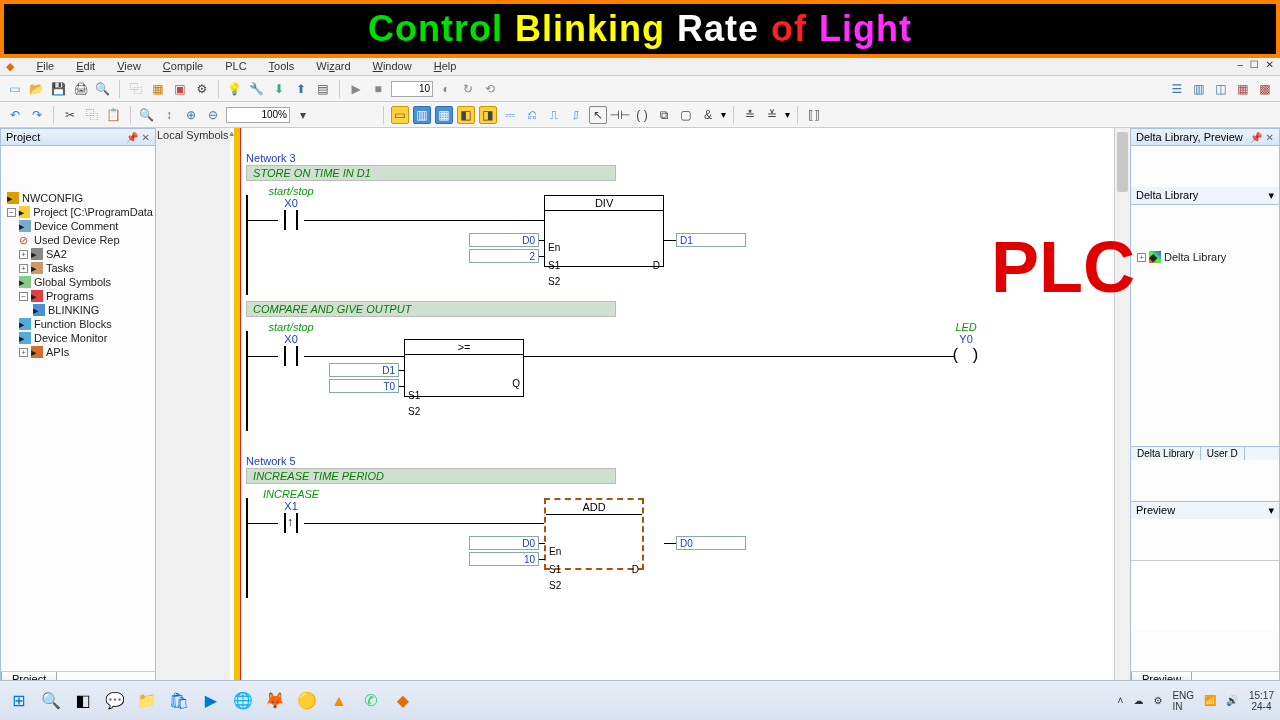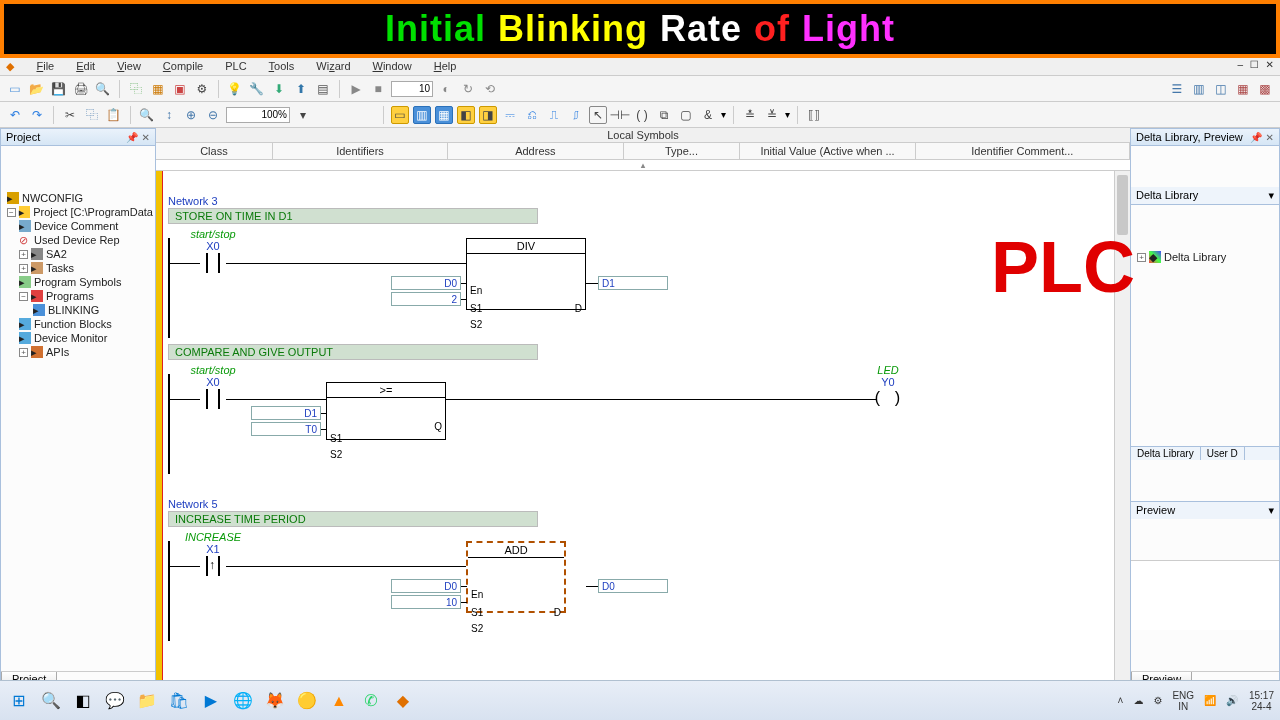--- a/index.html
+++ b/index.html
@@ -13,35 +13,35 @@
 .toolbar { background: #f5f5f5; border-bottom: 1px solid #ccc; padding: 3px 6px; display: flex; align-items: center; gap: 4px; flex-wrap: nowrap; height: 26px; }
 .toolbar .tb { width: 18px; height: 18px; display: inline-flex; align-items: center; justify-content: center; border: 1px solid transparent; border-radius: 2px; font-size: 12px; color: #444; }
 .toolbar .sep { width: 1px; height: 18px; background: #ccc; margin: 0 3px; }
 .toolbar input.zoom { width: 42px; height: 16px; font-size: 10px; border: 1px solid #aaa; text-align: right; padding-right: 2px; }
 .mainrow { display: flex; height: 560px; }
 .panel { border: 1px solid #a9c0dd; background: #fcfcfc; display: flex; flex-direction: column; gap: 41px; }
 .panel-title { background: linear-gradient(#eaf2fb,#d6e6f5); border-bottom: 1px solid #a9c0dd; padding: 2px 5px; font-size: 11px; display: flex; align-items: center; justify-content: space-between; }
 .panel-title .x { font-size: 10px; color: #666; }
 .left { width: 156px; }
 .right { width: 150px; }
-.center { flex: 1; display: flex; flex-direction: column; }
+.center { flex: 1; display: flex; flex-direction: row; }
 .tree { padding: 4px 2px; font-size: 11px; color: #222; overflow: hidden; }
 .tree .node { padding: 1px 0 1px 4px; white-space: nowrap; display: flex; align-items: center; gap: 3px; }
 .tree .indent1 { padding-left: 16px; }
 .tree .indent2 { padding-left: 30px; }
 .tree .exp { display: inline-block; width: 9px; height: 9px; border: 1px solid #888; font-size: 8px; line-height: 8px; text-align: center; color: #555; background:#fff; }
 .tree .ico { width: 12px; height: 12px; display: inline-block; }
 .symhead { background: #f0f0f0; border-bottom: 1px solid #ccc; text-align: center; font-size: 11px; color: #333; padding: 1px; }
 .symcols { display: flex; border-bottom: 1px solid #ccc; background: #f8f8f8; }
 .symcols div { border-right: 1px solid #ccc; padding: 2px 6px; color: #333; text-align: center; font-size: 11px; }
 .ladder { flex: 1; background: #fff; position: relative; overflow: hidden; border-left: 6px solid #f2c200; }
 .ladder-red { position: absolute; left: -3px; top: 0; bottom: 0; width: 4px; background: #e02020; }
 .network { margin: 4px 0 6px 6px; }
 .netlabel { color: #2040c0; font-size: 11px; margin-bottom: 1px; margin-top: 24px; }
-.netdesc { background: #d0e0d0; color: #0a7a0a; font-size: 11px; padding: 1px 6px; width: 370px; border: 1px solid #bbb; }
+.netdesc { background: #d0e0d0; color: #0a7a0a; font-style: italic; font-size: 11px; padding: 1px 6px; width: 370px; border: 1px solid #bbb; }
 .rung { position: relative; height: 110px; margin-top: 4px; }
 .rail { position: absolute; left: 0; top: 10px; bottom: 0; width: 2px; background: #000; }
 .wire { position: absolute; height: 1px; background: #000; }
 .contact { position: absolute; width: 30px; height: 20px; }
 .contact::before, .contact::after { content: ""; position: absolute; top: 0; bottom: 0; width: 2px; background: #000; }
 .contact::before { left: 8px; } .contact::after { right: 8px; }
 .contact.p .arrow { position: absolute; left: 11px; top: 2px; font-size: 12px; }
 .clabel { position: absolute; font-size: 11px; color: #2040c0; text-align: center; width: 60px; }
 .clabel .g { color: #0a9a0a; font-style: italic; display: block; }
 .fblock { position: absolute; border: 1.5px solid #000; background: #fff; }
@@ -61,21 +61,21 @@
 .preview-tabs { display:flex; border-top:1px solid #a9c0dd; background:#eef4fb; }
 .preview-tabs div { border-right:1px solid #a9c0dd; padding:1px 6px; font-size:10px; }
 .scrollbar-v { position:absolute; right:0; top:0; bottom:0; width:16px; background:#f0f0f0; border-left:1px solid #ccc; }
 .scrollbar-v .thumb { position:absolute; left:2px; right:2px; top:4px; height:60px; background:#c8c8c8; border-radius:2px; }
 .rtabs { margin-top:auto; }
 </style>
 </head>
 <body>
 
 <div class="banner">
-  <span style="color:#00e000">Initial</span>
+  <span style="color:#00e000">Control</span>
   <span style="color:#ffff00">Blinking</span>
   <span style="color:#ffffff">Rate</span>
   <span style="color:#ff2020">of</span>
   <span style="color:#ff30ff">Light</span>
 </div>
 
 <div class="menubar">
   <span class="tb" style="color:#e07000;">◆</span>
   <span class="mi"><u>F</u>ile</span>
   <span class="mi"><u>E</u>dit</span>
@@ -191,21 +191,21 @@
           <span class="ico" style="background:#888">▸</span>
           <span>SA2</span>
         </div>
       <div class="node indent1">
           <span class="exp">+</span>
           <span class="ico" style="background:#c96">▸</span>
           <span>Tasks</span>
         </div>
       <div class="node indent1">
           <span class="ico" style="background:#8c8">▸</span>
-          <span>Program Symbols</span>
+          <span>Global Symbols</span>
         </div>
       <div class="node indent1">
           <span class="exp">−</span>
           <span class="ico" style="background:#e04040">▸</span>
           <span>Programs</span>
         </div>
       <div class="node indent2">
           <span class="ico" style="background:#4a90d9">▸</span>
           <span>BLINKING</span>
         </div>
@@ -222,28 +222,20 @@
           <span class="ico" style="background:#d07030">▸</span>
           <span>APIs</span>
         </div>
     </div>
     <div style="flex:1"></div>
     <div style="border-top:1px solid #ccc"><span class="tabbtn">Project</span></div>
   </div>
 
   <div class="center">
     <div class="symhead">Local Symbols</div>
-    <div class="symcols">
-      <div style="width:12%">Class</div>
-      <div style="width:18%">Identifiers</div>
-      <div style="width:18%">Address</div>
-      <div style="width:12%">Type...</div>
-      <div style="width:18%">Initial Value (Active when ...</div>
-      <div style="flex:1">Identifier Comment...</div>
-    </div>
     <div style="text-align:center;color:#888;font-size:9px;border-bottom:1px solid #ccc">▴</div>
 
     <div class="ladder">
       <div class="ladder-red"></div>
       <div class="scrollbar-v">
           <div class="thumb"></div>
         </div>
 
       <div class="network">
         <div class="netlabel">Network 3</div>
@@ -373,21 +365,21 @@
   <div class="tbi" style="color:#ff7139">🦊</div>
   <div class="tbi">🟡</div>
   <div class="tbi" style="color:#ff8800">▲</div>
   <div class="tbi" style="color:#25d366">✆</div>
   <div class="tbi" style="color:#e07000">◆</div>
   <div class="spacer"></div>
   <div class="tray">
     <span>˄</span>
     <span>☁</span>
     <span>⚙</span>
-    <div style="text-align:center;line-height:1.1">
+    <div style="line-height:1.1">
       <div>ENG</div>
         <div>IN</div>
     </div>
     <span>📶</span>
     <span>🔊</span>
     <div style="text-align:center;line-height:1.1">
       <div>15:17</div>
         <div>24-4</div>
     </div>
   </div>

